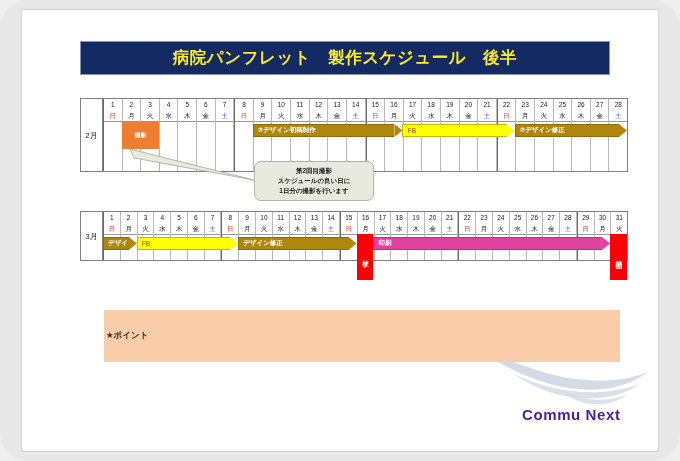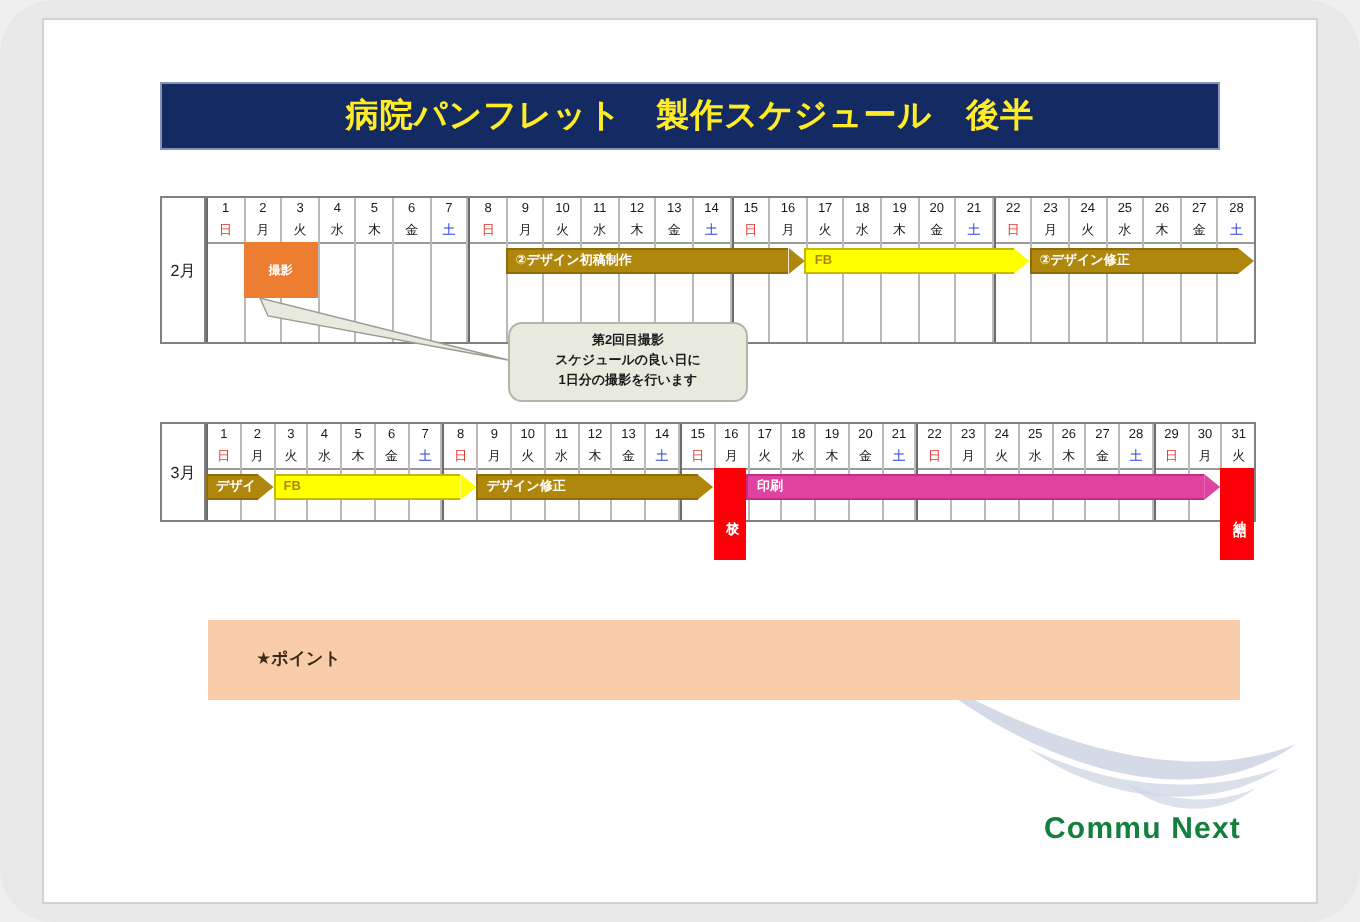--- a/index.html
+++ b/index.html
@@ -145,40 +145,40 @@
     font-size:6.5px;color:#1a1a1a;font-weight:bold;line-height:1.55;
     white-space:nowrap;
   }
   .callout-tail{
     position:absolute;left:0;top:0;width:680px;height:461px;
     pointer-events:none;z-index:35;
   }
 
   
   .pointbox{
-    position:absolute;left:82px;top:300px;width:516px;height:40px;
+    position:absolute;left:82px;top:300px;width:516px;height:52px;
     background:#f9cdaa;
     display:flex;flex-direction:column;justify-content:center;
-    padding-left:24px;box-sizing:border-box;
+    padding-left:2px;box-sizing:border-box;
     z-index:20;
   }
   .pointbox .pl{
     font-size:8.5px;color:#3d2b17;font-weight:bold;line-height:1.62;
     white-space:nowrap;
   }
 
   
   .swoosh{
     position:absolute;left:430px;top:322px;width:215px;height:80px;
     z-index:10;
   }
   .logo-text{
     position:absolute;left:500px;top:396px;
     font-size:15px;font-weight:bold;letter-spacing:.6px;
-    color:#15803d;
+    color:#4c1d95;
     z-index:12;
   }
 </style>
 </head>
 <body>
 
 <div class="frame">
   <div class="page">
 
     <div class="title-bar">

